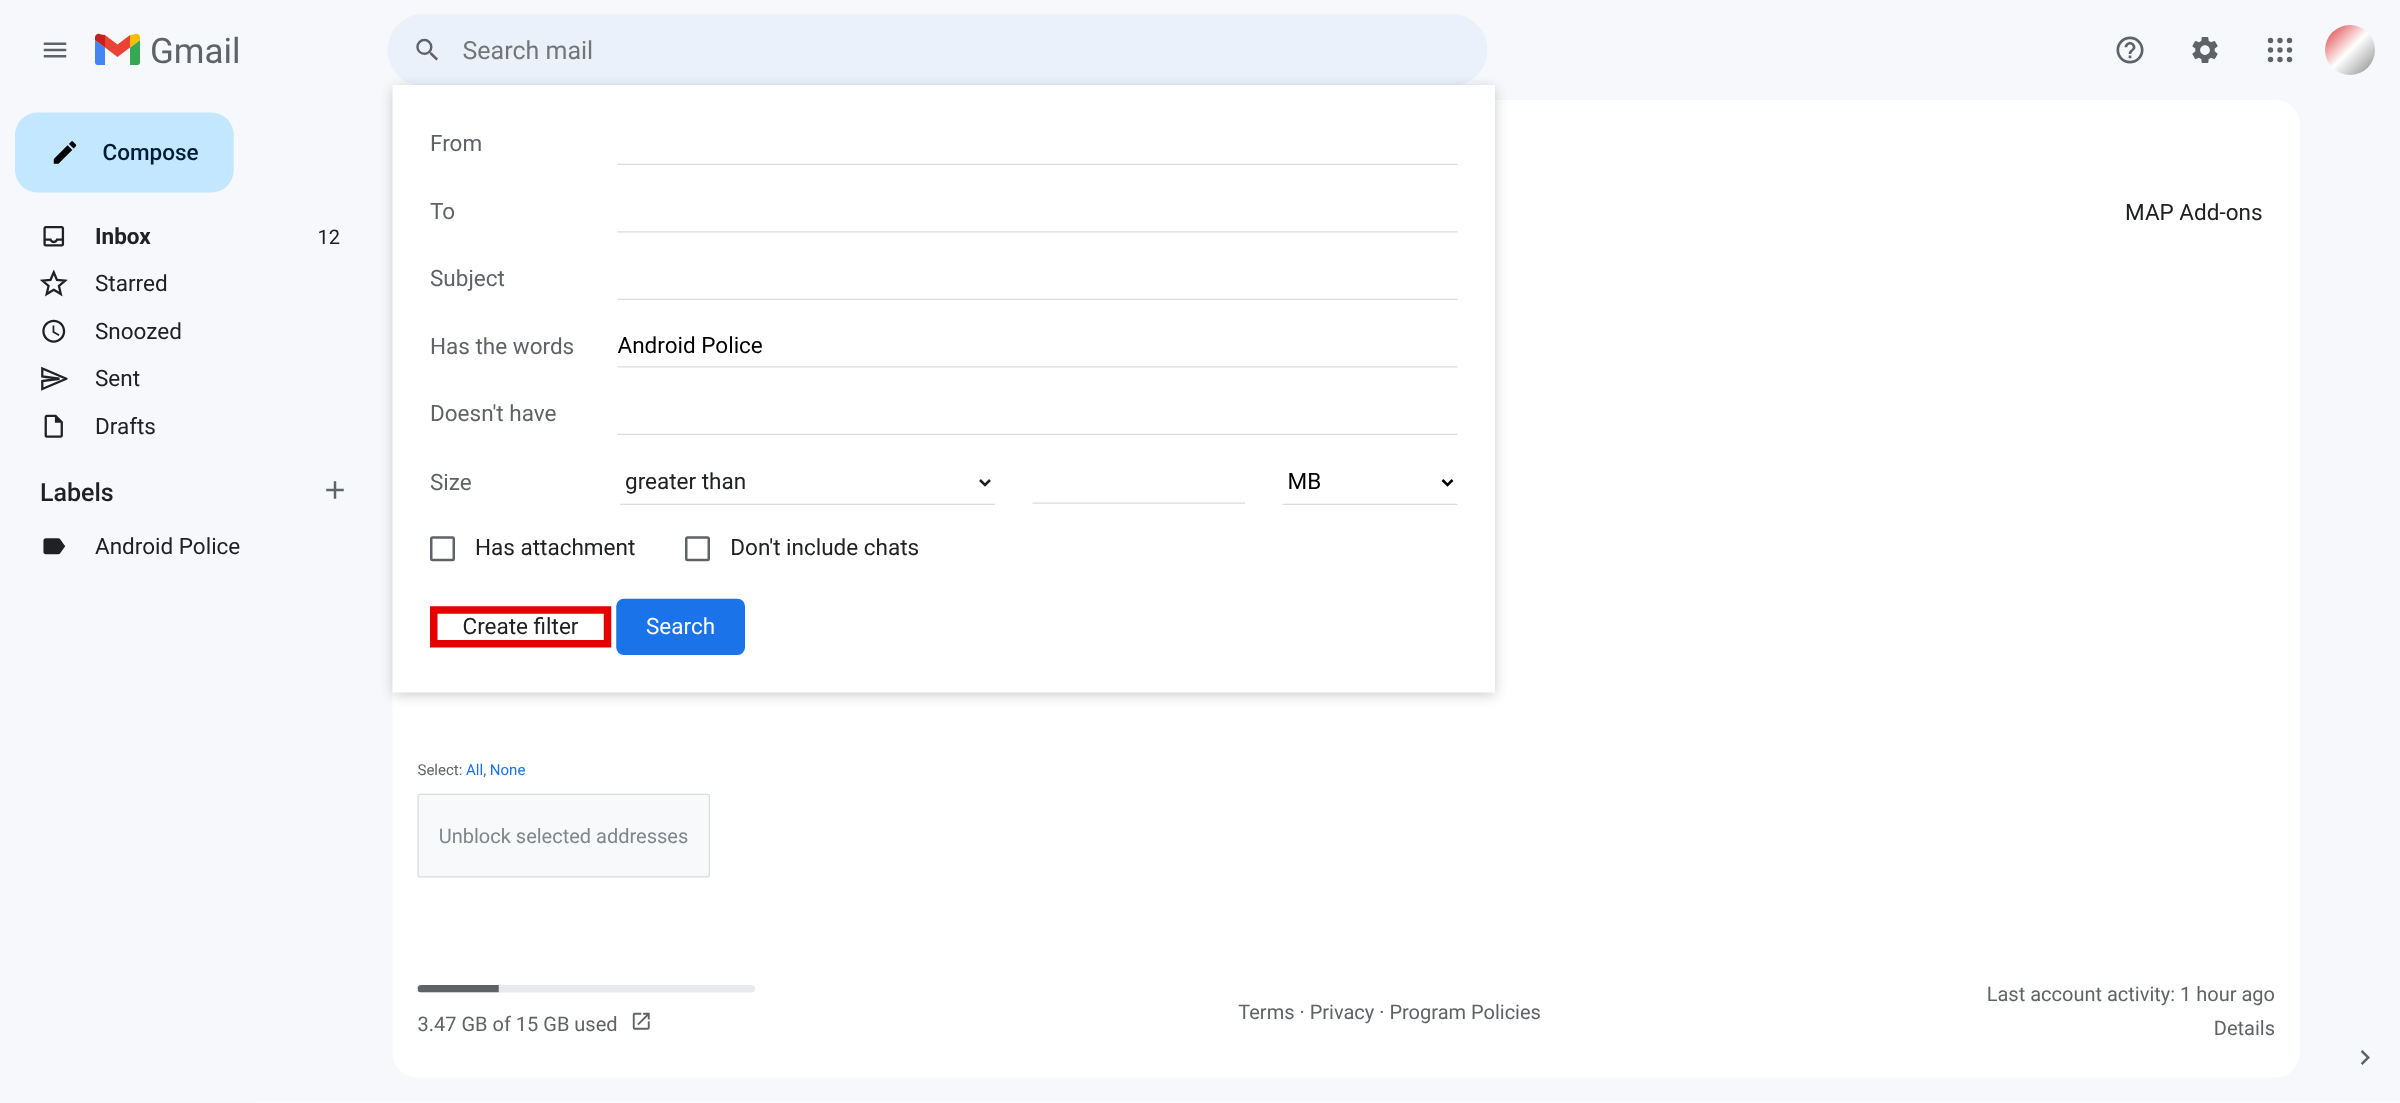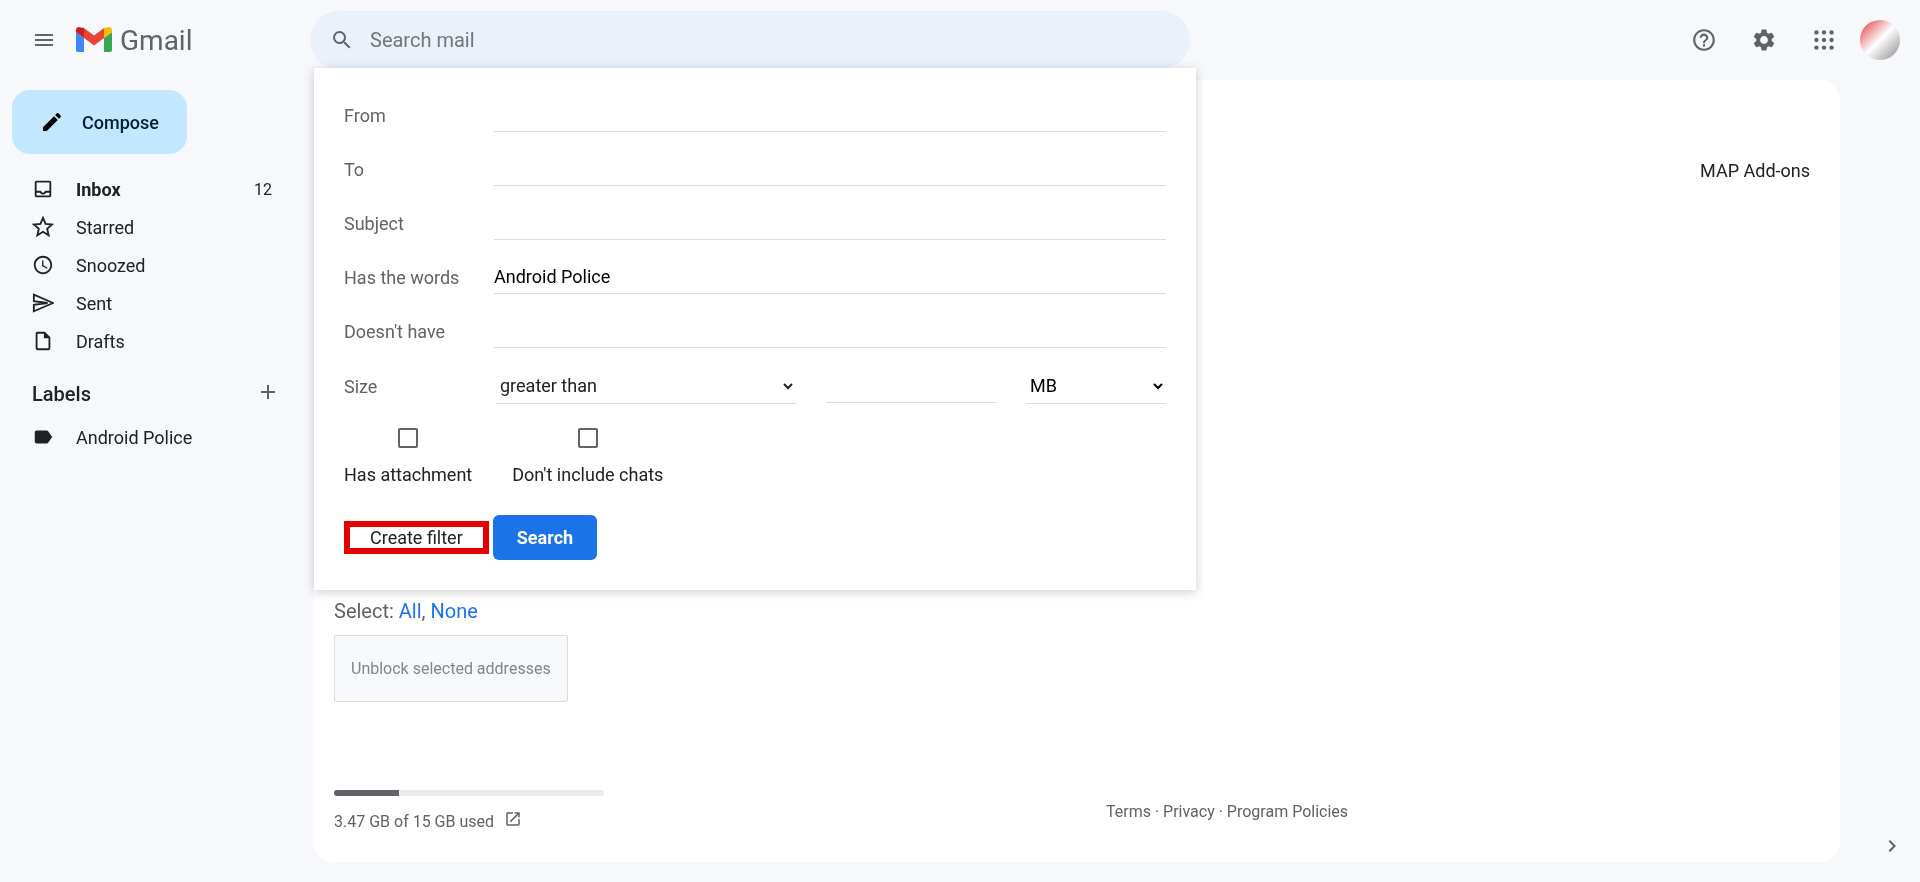--- a/index.html
+++ b/index.html
@@ -33,21 +33,21 @@
   .nav-count { font-size: 16px; color: #202124; padding-right: 12px; }
   .labels-header { display: flex; align-items: center; justify-content: space-between; padding: 20px 20px 10px 32px; }
   .labels-title { font-size: 20px; color: #202124; font-weight: 500; }
   .add-label { cursor: pointer; }
   .add-label svg { width: 24px; height: 24px; fill: #5f6368; }
   
   
   .main-bg { position: absolute; left: 314px; top: 80px; right: 80px; bottom: 20px; background: #fff; border-radius: 20px; padding: 20px; }
   .tabs-peek { position: absolute; right: 30px; top: 80px; font-size: 18px; color: #202124; }
   .blocked-section { position: absolute; left: 20px; bottom: 160px; }
-  .select-line { font-size: 20px; color: #5f6368; margin-bottom: 12px; }
+  .select-line { font-size: 12px; color: #5f6368; margin-bottom: 12px; }
   .select-line .lnk { color: #1a73e8; }
   .unblock-btn { border: 1px solid #dadce0; background: #f8f9fa; padding: 23px 16px; font-size: 16px; color: #80868b; border-radius: 2px; }
   
   
   .footer { position: absolute; bottom: 30px; left: 20px; right: 20px; display: flex; align-items: center; font-size: 16px; color: #5f6368; }
   .storage { min-width: 300px; }
   .storage-bar { width: 270px; height: 6px; background: #e8eaed; border-radius: 3px; margin-bottom: 14px; overflow: hidden; }
   .storage-fill { width: 24%; height: 100%; background: #5f6368; }
   .storage-text { display: flex; align-items: center; gap: 10px; }
   .ext-icon svg { width: 18px; height: 18px; fill: #5f6368; }
@@ -59,27 +59,27 @@
   
   .filter-panel { position: absolute; left: 314px; top: 68px; width: 882px; background: #fff; box-shadow: 0 2px 10px rgba(0,0,0,.2); padding: 30px 30px 30px 30px; z-index: 100; }
   .field-row { display: flex; align-items: center; margin-bottom: 20px; }
   .field-label { width: 150px; font-size: 18px; color: #5f6368; }
   .field-input { flex: 1; border: none; border-bottom: 1px solid #dadce0; font-size: 18px; padding: 6px 0; outline: none; }
   .size-row { display: flex; align-items: center; gap: 30px; margin-bottom: 24px; }
   .size-select { border: none; border-bottom: 1px solid #dadce0; font-size: 18px; color: #202124; padding: 6px 0; min-width: 300px; background: transparent; outline: none; }
   .size-num { border: none; border-bottom: 1px solid #dadce0; width: 170px; font-size: 18px; padding: 6px 0; outline: none; }
   .size-unit { border: none; border-bottom: 1px solid #dadce0; font-size: 18px; padding: 6px 0; min-width: 140px; background: transparent; outline: none; }
   .check-row { display: flex; gap: 40px; margin-bottom: 30px; align-items: center; }
-  .check-item { display: flex; align-items: center; gap: 16px; cursor: pointer; flex-direction: column; }
+  .check-item { display: flex; align-items: center; gap: 16px; cursor: pointer; }
   .check-box { width: 20px; height: 20px; border: 2px solid #5f6368; border-radius: 2px; }
   .check-label { font-size: 18px; color: #202124; }
   .panel-actions { display: flex; gap: 4px; align-items: center; }
   .create-filter { padding: 12px 20px; font-size: 18px; color: #202124; cursor: pointer; }
   .highlight-box { border: 6px solid #e60000; display: inline-block; }
-  .search-btn { background: #1a73e8; color: #fff; padding: 12px 24px; font-size: 18px; border: none; border-radius: 6px; cursor: pointer; font-weight: 700; }
+  .search-btn { background: #1a73e8; color: #fff; padding: 12px 24px; font-size: 18px; border: none; border-radius: 6px; cursor: pointer; font-weight: 400; }
   
   
   .right-rail { position: absolute; right: 0; top: 90px; width: 64px; display: flex; flex-direction: row; align-items: center; gap: 40px; padding-top: 20px; }
   .rail-icon { width: 28px; height: 28px; cursor: pointer; display: flex; align-items: center; justify-content: center; }
   .rail-divider { width: 28px; height: 1px; background: #dadce0; }
   .rail-add svg { width: 24px; height: 24px; fill: #5f6368; }
   .rail-chevron { position: absolute; right: 16px; bottom: 20px; cursor: pointer; }
   .rail-chevron svg { width: 24px; height: 24px; fill: #5f6368; }
 </style>
 </head>
@@ -209,20 +209,24 @@
       <div class="storage-text">
         <span>3.47 GB of 15 GB used</span>
         <span class="ext-icon"><svg viewBox="0 0 24 24">
               <path d="M19 19H5V5h7V3H5c-1.11 0-2 .9-2 2v14c0 1.1.89 2 2 2h14c1.1 0 2-.9 2-2v-7h-2v7zM14 3v2h3.59l-9.83 9.83 1.41 1.41L19 6.41V10h2V3h-7z"></path>
             </svg></span>
       </div>
     </div>
     <div class="footer-center">
       <span>Terms</span> · <span>Privacy</span> · <span>Program Policies</span>
     </div>
+    <div class="footer-right">
+      <div>Last account activity: 1 hour ago</div>
+      <div class="details">Details</div>
+    </div>
   </div>
 </div>
 
 <div class="filter-panel">
   <div class="field-row">
     <div class="field-label">From</div>
     <input class="field-input" style="">
   </div>
   <div class="field-row">
     <div class="field-label">To</div>

